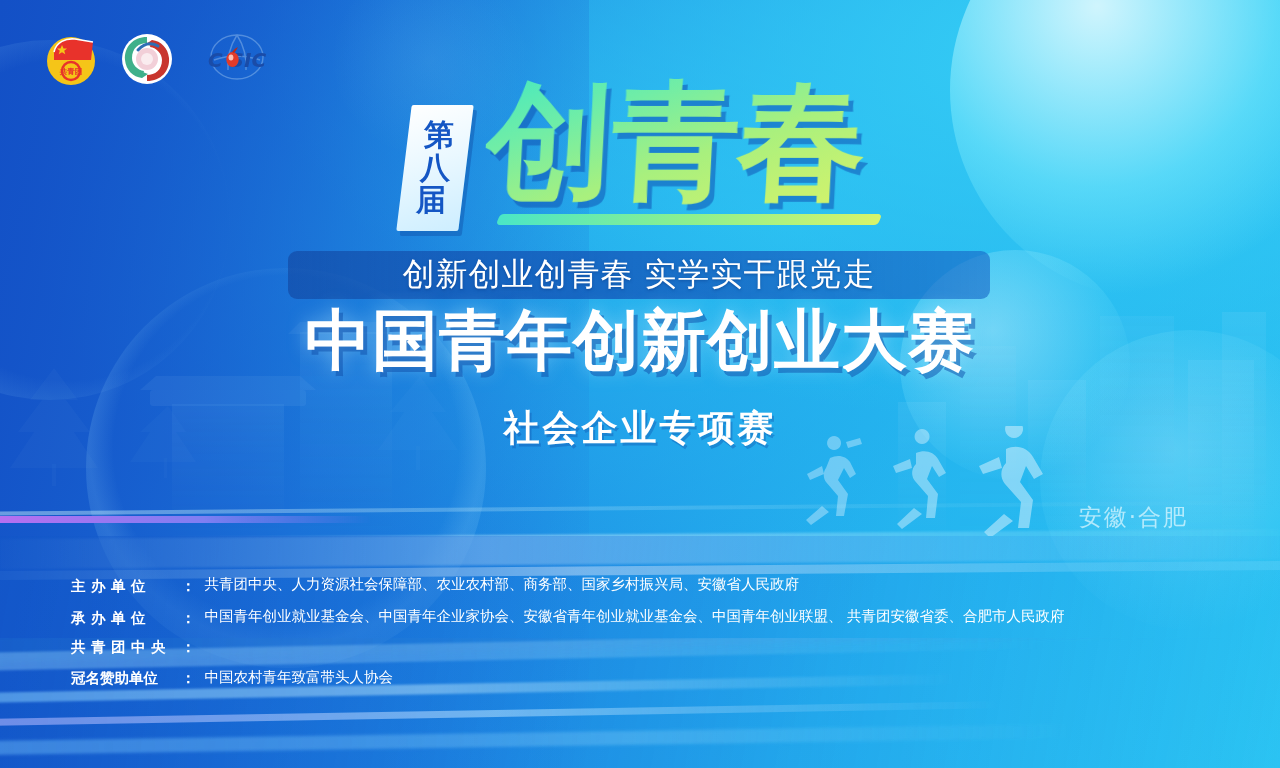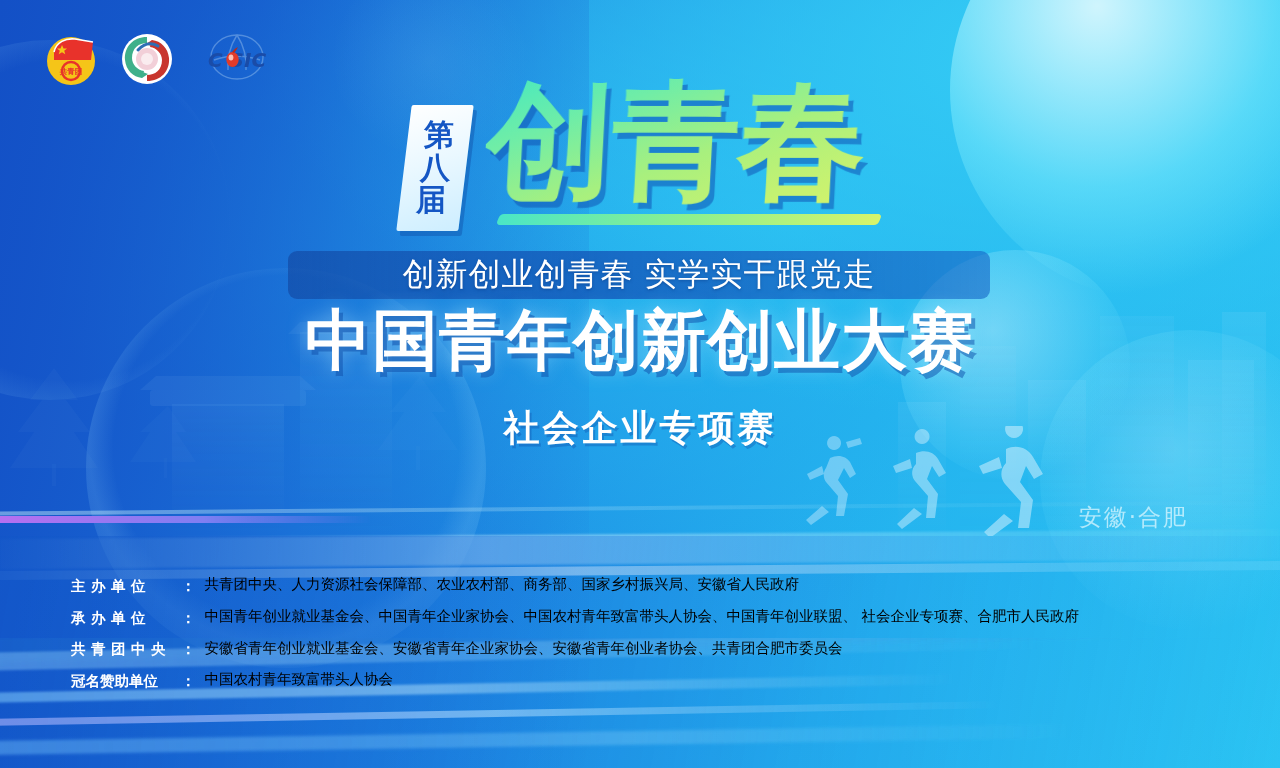--- a/index.html
+++ b/index.html
@@ -148,21 +148,21 @@
   .credit-label{
     flex:0 0 auto;width:110px;
     font-size:14.5px;font-weight:700;color:#ffffff;
     font-family:"DejaVu Sans","Liberation Sans",sans-serif;
     white-space:nowrap;
   }
   .credit-label.spaced{letter-spacing:5.5px;}
   .credit-colon{flex:0 0 auto;font-size:14.5px;font-weight:700;color:#fff;margin-right:9px;
     font-family:"DejaVu Sans","Liberation Sans",sans-serif;}
   .credit-value{
-    flex:1 1 auto;font-size:14.5px;color:#000000;line-height:1.5;
+    flex:1 1 auto;font-size:14.5px;color:#ffffff;line-height:1.5;
     font-family:"DejaVu Sans","Liberation Sans",sans-serif;
   }
 </style>
 </head>
 <body>
 
 <div class="stage">
 
   <div class="bg-base"></div>
   <div class="bg-deep-left"></div>
@@ -316,27 +316,26 @@
 
     <div class="credit-row">
       <div class="credit-label spaced">主办单位</div>
       <div class="credit-colon">：</div>
       <div class="credit-value">共青团中央、人力资源社会保障部、农业农村部、商务部、国家乡村振兴局、安徽省人民政府</div>
     </div>
 
     <div class="credit-row">
       <div class="credit-label spaced">承办单位</div>
       <div class="credit-colon">：</div>
-      <div class="credit-value">中国青年创业就业基金会、中国青年企业家协会、中国农村青年致富带头人协会、中国青年创业联盟、 社会企业专项赛、合肥市人民政府</div>
+      <div class="credit-value">中国青年创业就业基金会、中国青年企业家协会、安徽省青年创业就业基金会、中国青年创业联盟、 共青团安徽省委、合肥市人民政府</div>
     </div>
 
     <div class="credit-row">
       <div class="credit-label spaced">共青团中央</div>
       <div class="credit-colon">：</div>
-      <div class="credit-value">安徽省青年创业就业基金会、安徽省青年企业家协会、安徽省青年创业者协会、共青团合肥市委员会</div>
     </div>
 
     <div class="credit-row">
       <div class="credit-label">冠名赞助单位</div>
       <div class="credit-colon">：</div>
       <div class="credit-value">中国农村青年致富带头人协会</div>
     </div>
 
   </div>
 

